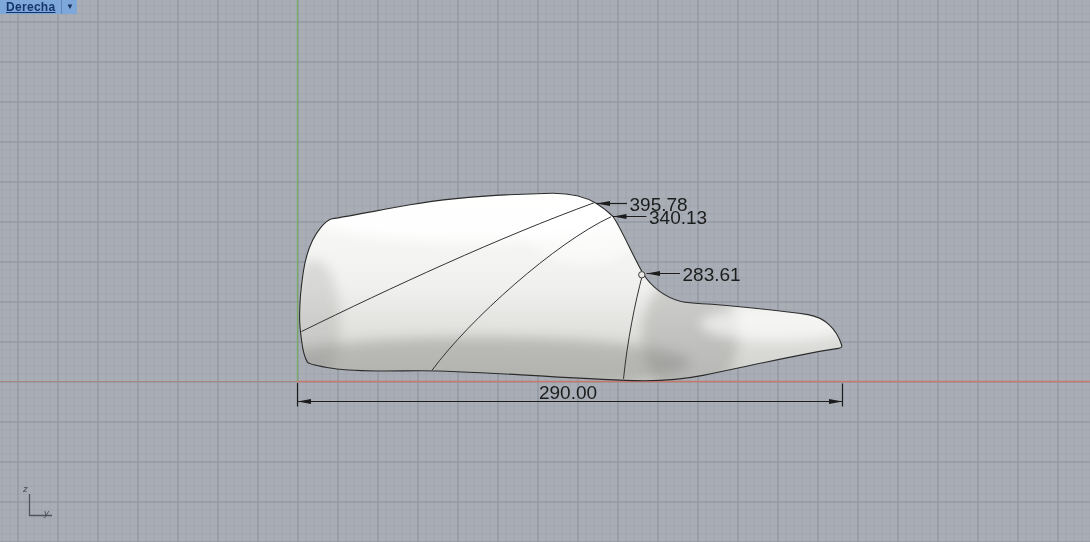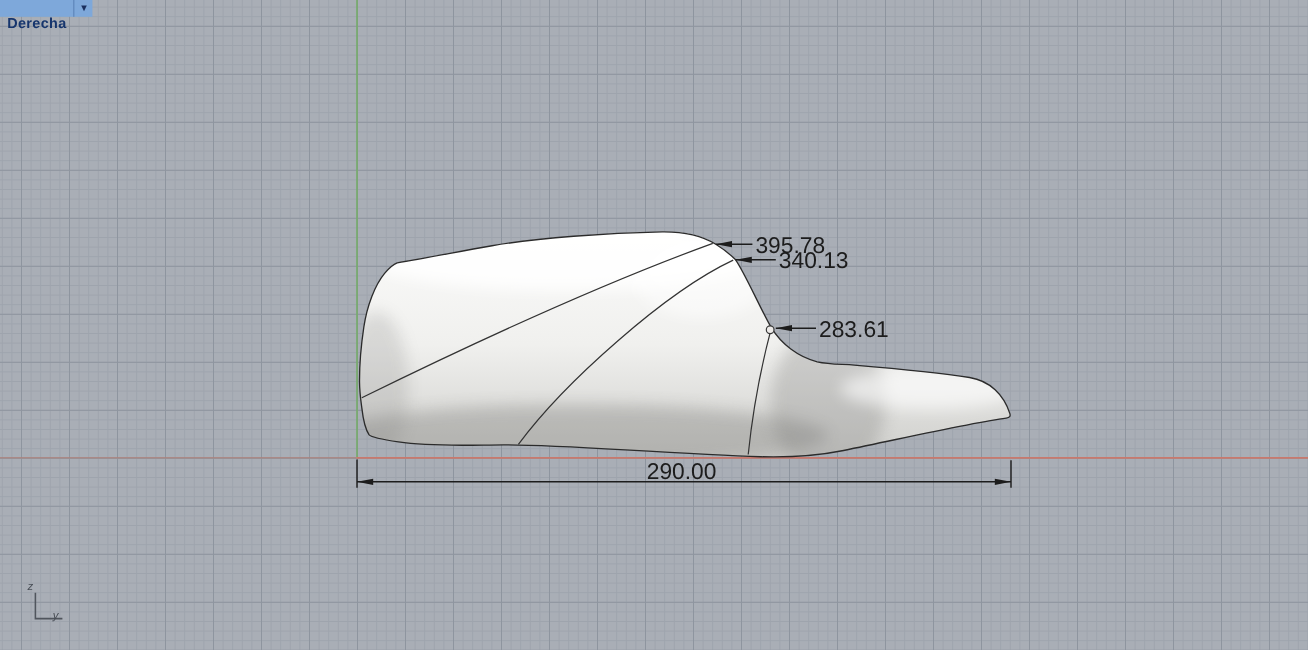--- a/index.html
+++ b/index.html
@@ -26,21 +26,21 @@
   .dim-text{font-size:19px;}
   .gizmo-label{font-size:9.5px;font-style:italic;fill:#484d55;}
   
   .vp-label{
     position:absolute;top:0;left:0;z-index:5;
     display:flex;align-items:stretch;height:14px;
     background:#7ea8da;color:#16356d;
     font-weight:bold;font-size:12px;line-height:14px;
     user-select:none;
   }
-  .vp-label .txt{padding:12px 6px;letter-spacing:.3px;}
+  .vp-label .txt{padding:0 6px;letter-spacing:.3px;text-decoration:underline;}
   .vp-label .arrow{
     width:15px;text-align:center;font-size:8px;line-height:14px;
     border-left:1px solid #5e86ba;color:#1a2f5e;
   }
 </style>
 </head>
 <body>
 
 <div class="stage">
   <div class="viewport">

